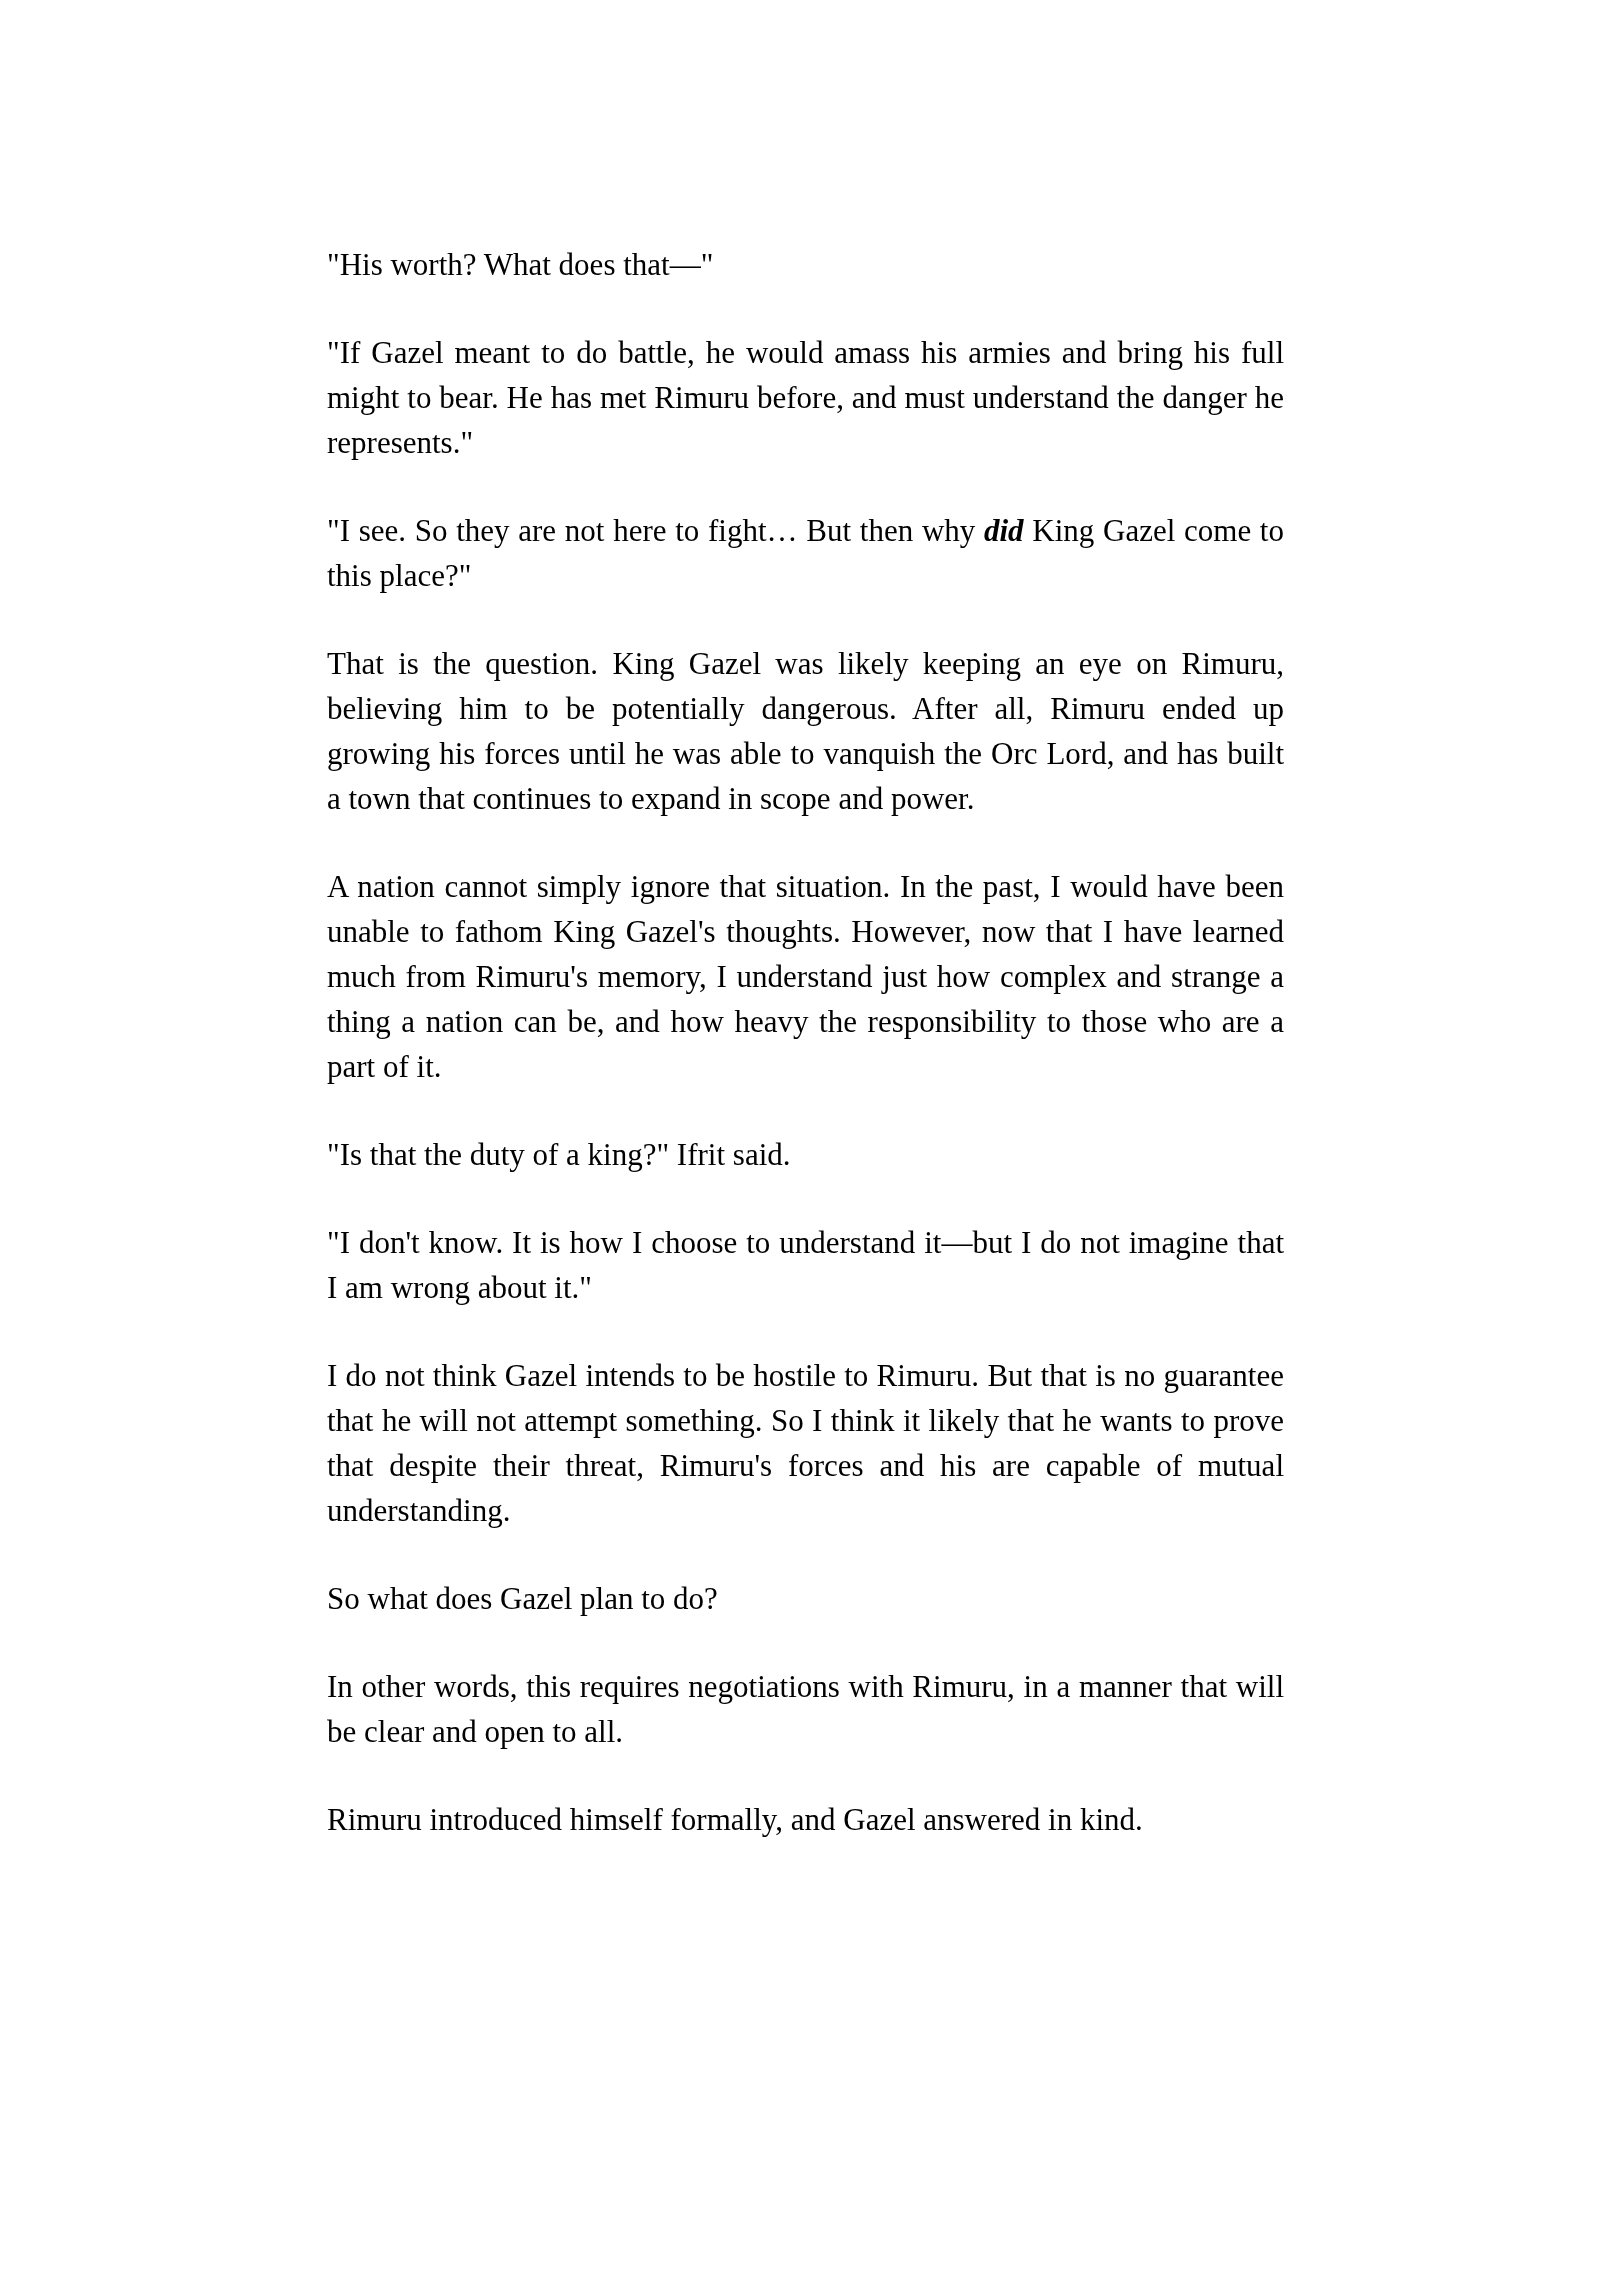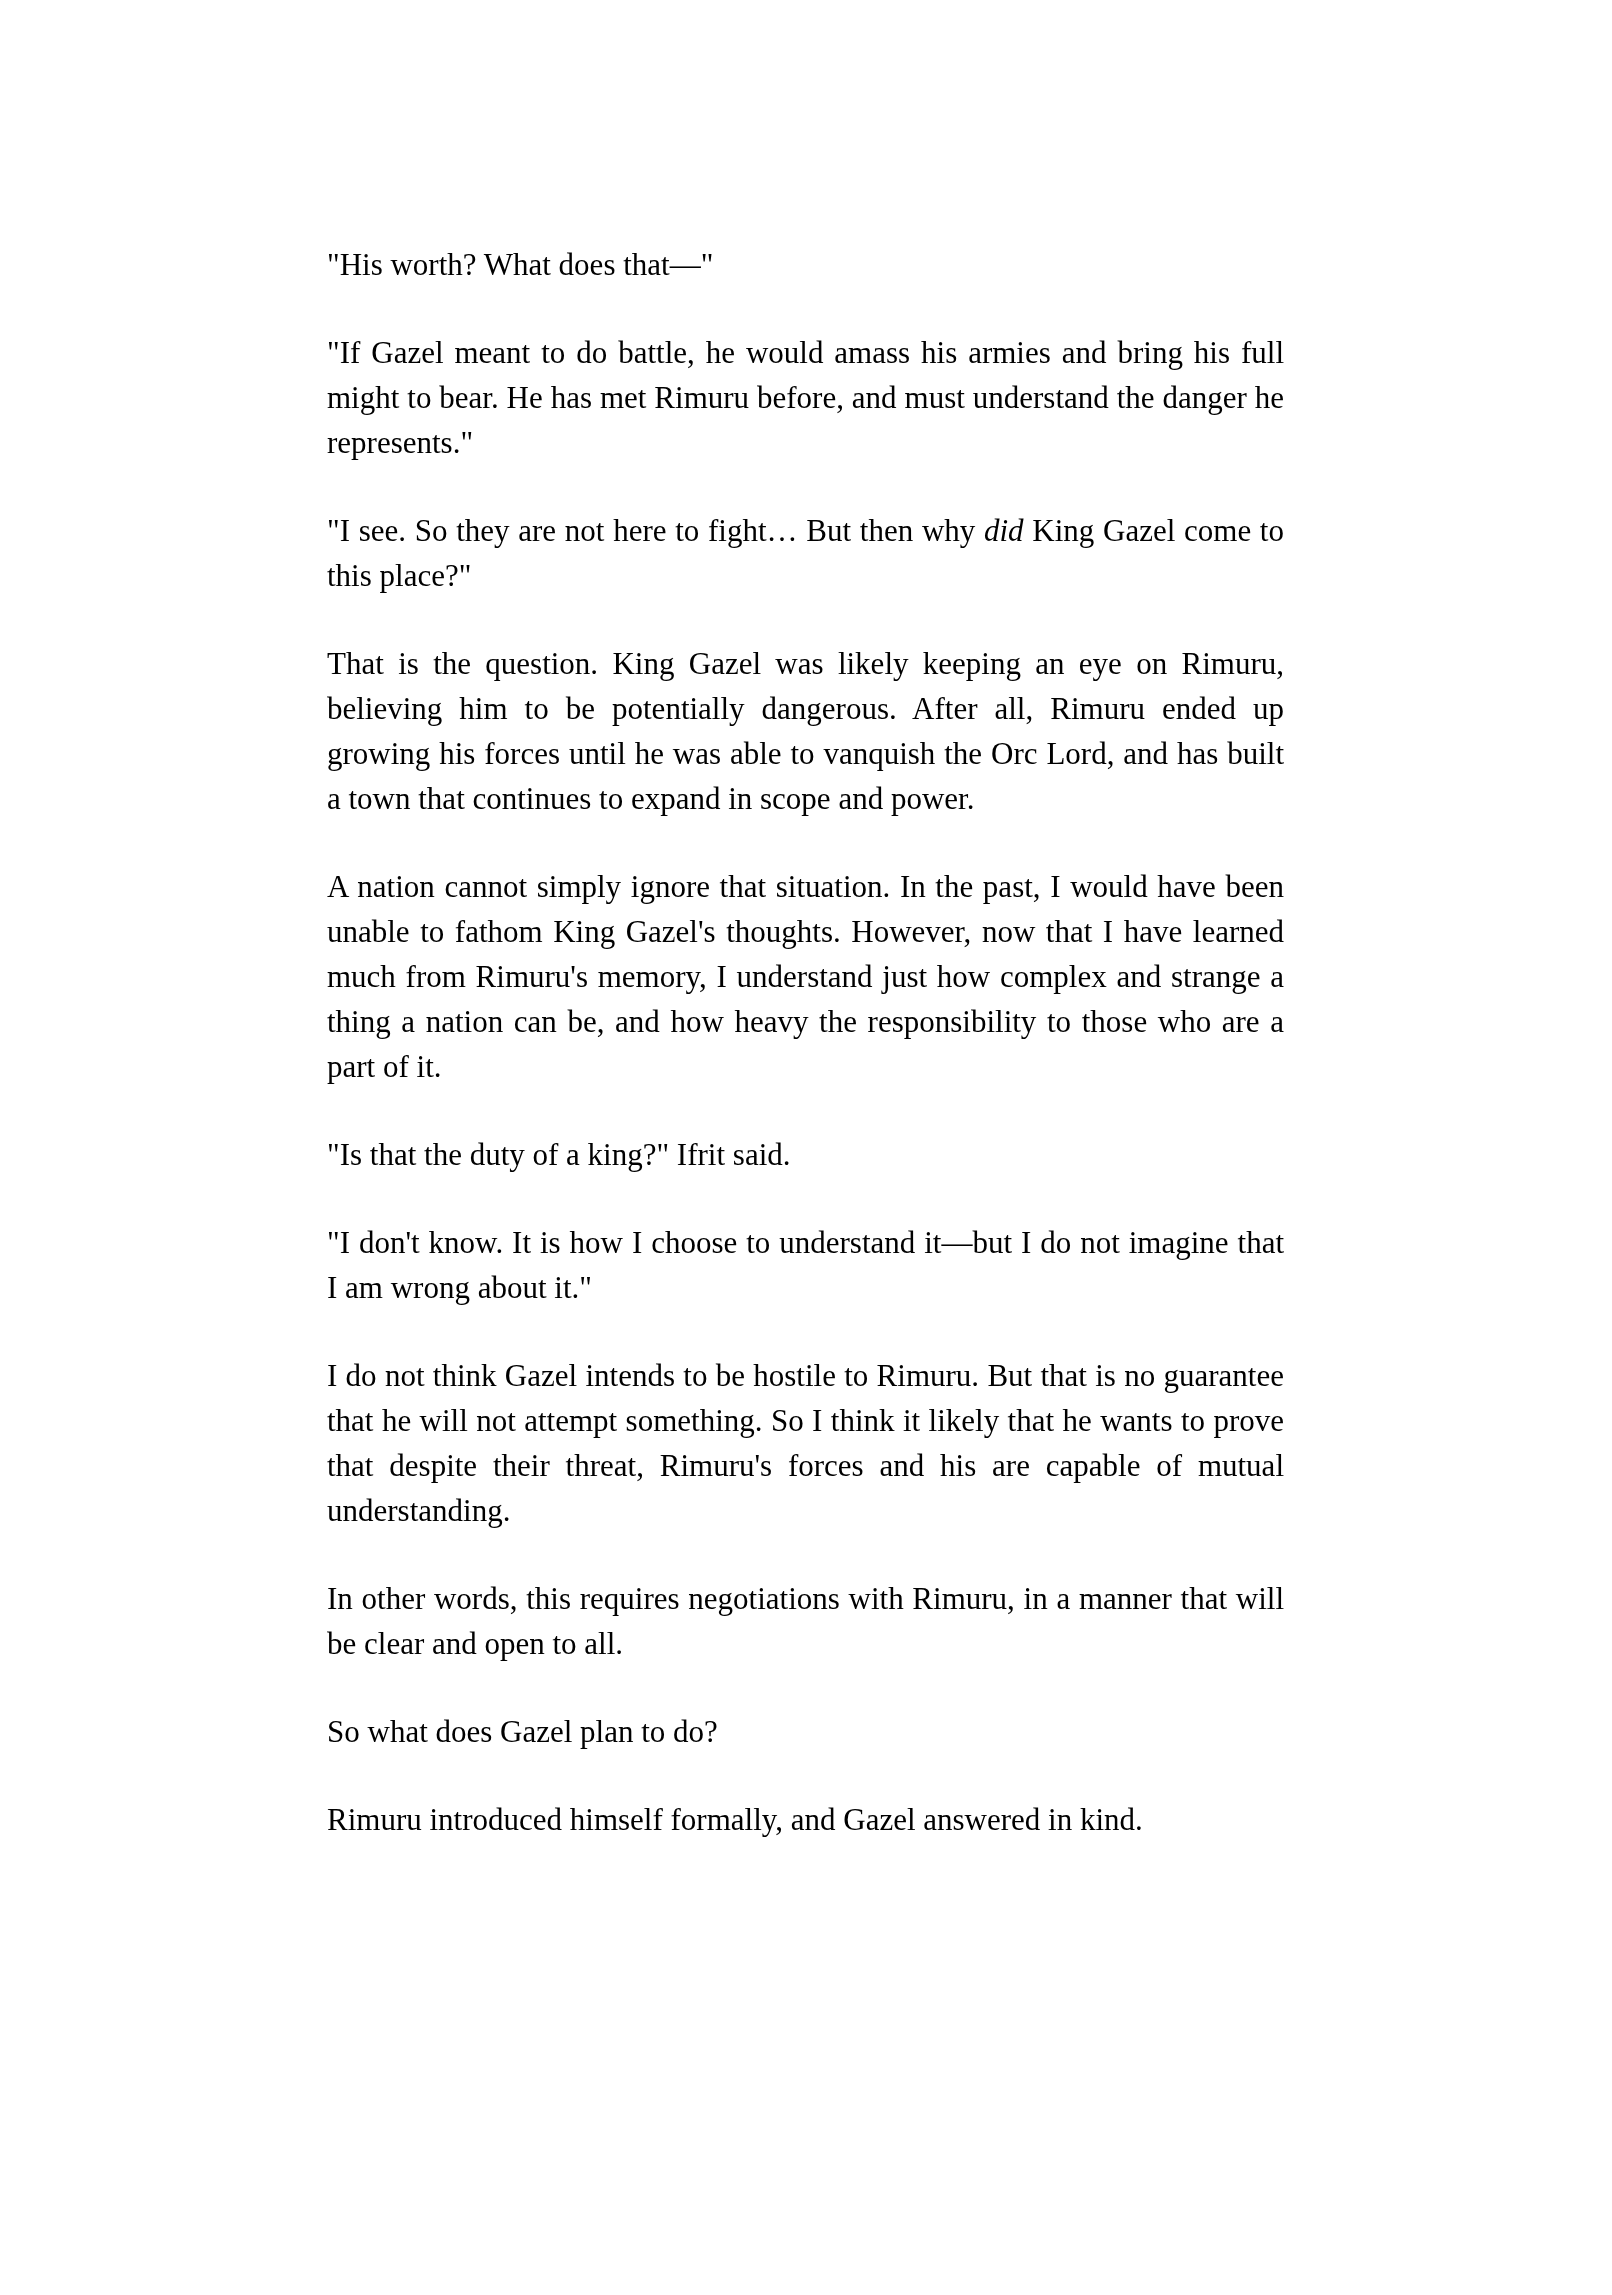--- a/index.html
+++ b/index.html
@@ -28,33 +28,34 @@
     }
     .text-block p {
       margin: 0 0 43px 0;
       padding: 0;
     }
     .text-block p:last-child {
       margin-bottom: 0;
     }
     .italic {
       font-style: italic;
+      font-weight: bold;
     }
   </style>
 </head>
 <body>
 
 <div class="page">
   <div class="text-block">
       <p><span>"His worth? What does that—"</span></p>
       <p><span>"If Gazel meant to do battle, he would amass his armies and bring his full might to bear. He has met Rimuru before, and must understand the danger he represents."</span></p>
       <p><span>"I see. So they are not here to fight… But then why </span><span class="italic">did</span><span> King Gazel come to this place?"</span></p>
       <p><span>That is the question. King Gazel was likely keeping an eye on Rimuru, believing him to be potentially dangerous. After all, Rimuru ended up growing his forces until he was able to vanquish the Orc Lord, and has built a town that continues to expand in scope and power.</span></p>
       <p><span>A nation cannot simply ignore that situation. In the past, I would have been unable to fathom King Gazel's thoughts. However, now that I have learned much from Rimuru's memory, I understand just how complex and strange a thing a nation can be, and how heavy the responsibility to those who are a part of it.</span></p>
       <p><span>"Is that the duty of a king?" Ifrit said.</span></p>
       <p><span>"I don't know. It is how I choose to understand it—but I do not imagine that I am wrong about it."</span></p>
       <p><span>I do not think Gazel intends to be hostile to Rimuru. But that is no guarantee that he will not attempt something. So I think it likely that he wants to prove that despite their threat, Rimuru's forces and his are capable of mutual understanding.</span></p>
+      <p><span>So what does Gazel plan to do?</span></p>
       <p><span>In other words, this requires negotiations with Rimuru, in a manner that will be clear and open to all.</span></p>
-      <p><span>So what does Gazel plan to do?</span></p>
       <p><span>Rimuru introduced himself formally, and Gazel answered in kind.</span></p>
     </div>
 </div>
 
 
 </body></html>

